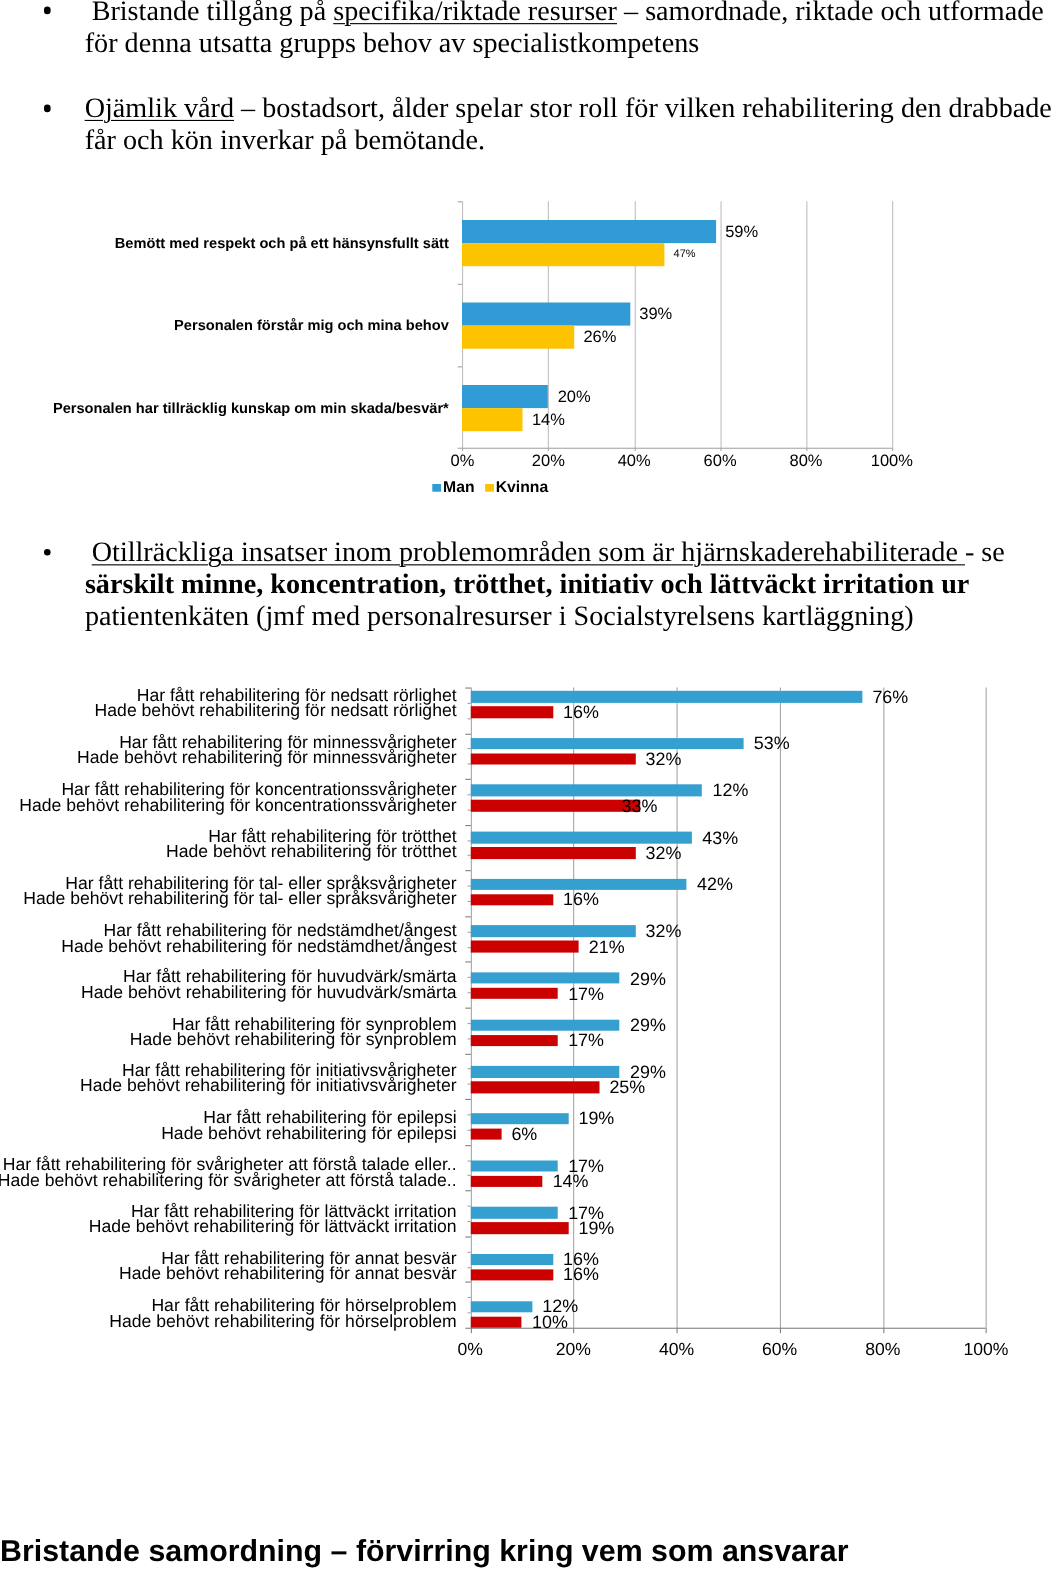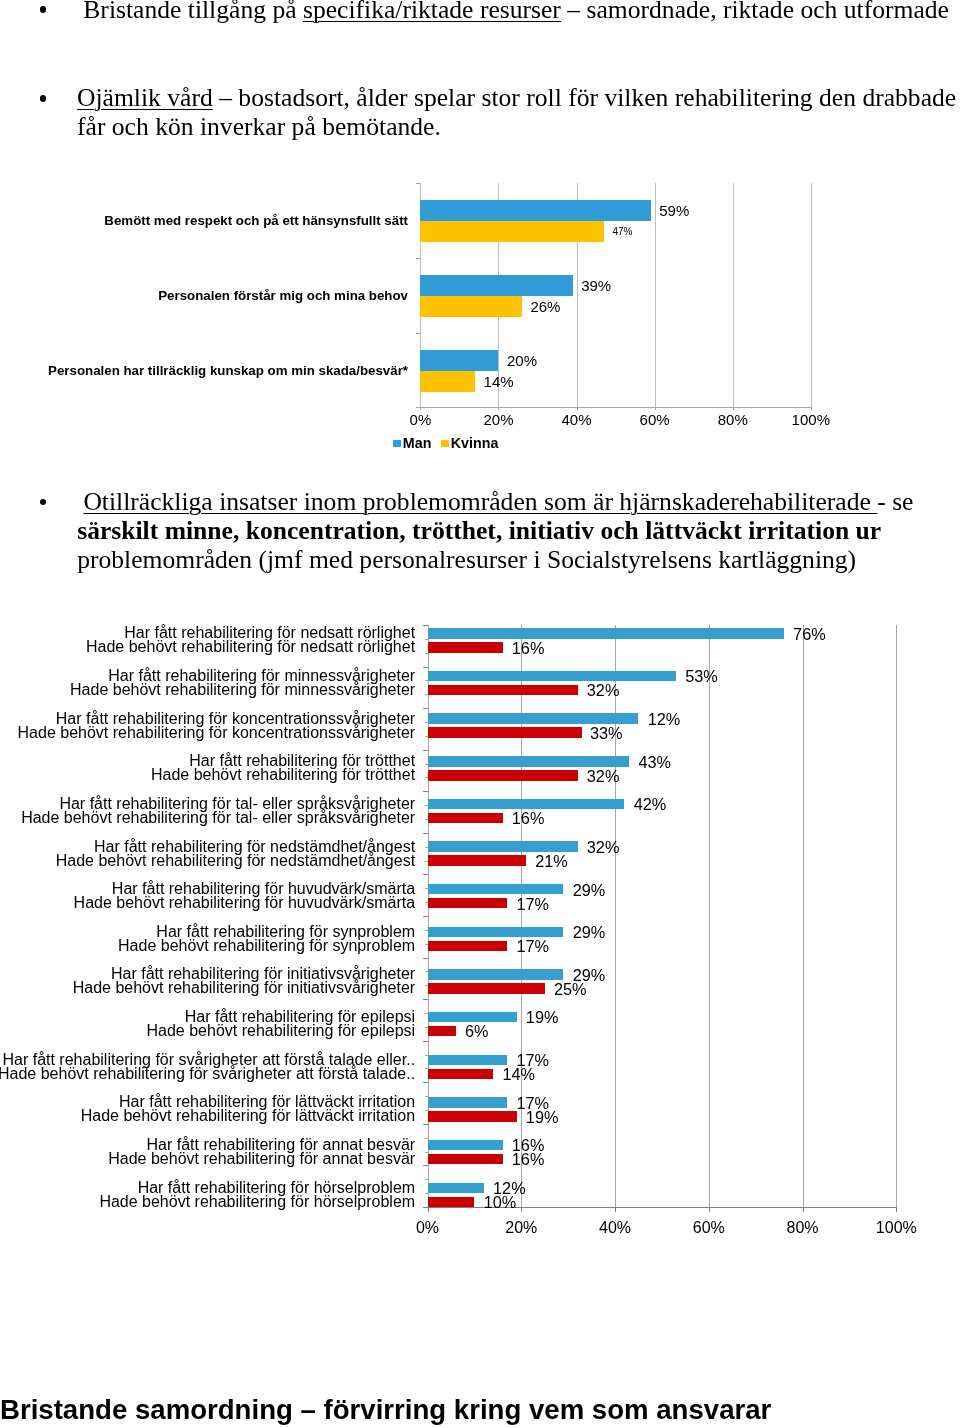--- a/index.html
+++ b/index.html
@@ -27,29 +27,30 @@
   
   .footer-heading{position:absolute;font-family:"Liberation Sans",sans-serif;font-weight:bold;color:#000;white-space:pre;}
 </style>
 </head>
 <body>
 
 <div class="page">
 
   <div class="bullet-dot" style="left:39.6px;top:6.4px;"></div>
   <div class="bl" style="left:83.3px;top:-5.0px;"><span>Bristande tillgång på </span><u class="ul">specifika/riktade resurser</u><span> – samordnade, riktade och utformade</span></div>
+  <div class="bl" style="left:77px;top:24.2px;">för denna utsatta grupps behov av specialistkompetens</div>
 
   <div class="bullet-dot" style="left:39.6px;top:95.4px;"></div>
   <div class="bl" style="left:77px;top:111.8px;">får och kön inverkar på bemötande.</div>
   <div class="bl" style="left:77px;top:82.5px;"><u class="ul">Ojämlik vård</u><span> – bostadsort, ålder spelar stor roll för vilken rehabilitering den drabbade</span></div>
 
   <div class="bullet-dot" style="left:39.5px;top:498.7px;"></div>
   <div class="bl" style="left:83.4px;top:486.8px;"><u class="ul">Otillräckliga insatser inom problemområden som är hjärnskaderehabiliterade </u><span>- se</span></div>
   <div class="bl" style="left:77.2px;top:516.1px;font-weight:bold;">särskilt minne, koncentration, trötthet, initiativ och lättväckt irritation ur</div>
-  <div class="bl" style="left:77.2px;top:545.4px;">problemområden (jmf med personalresurser i Socialstyrelsens kartläggning)</div>
+  <div class="bl" style="left:77.2px;top:545.4px;">patientenkäten (jmf med personalresurser i Socialstyrelsens kartläggning)</div>
 
   <div class="chart" id="chart1" style="left:0px;top:0px;width:960px;height:1428px;">
       <div class="gridline" style="left:420.40px;top:183px;height:224.30px;background:#bfbfbf;"></div>
       <div class="tick" style="left:420.40px;top:407.30px;width:1px;height:3.2px;background:#a6a6a6;"></div>
       <div class="ticklabel" style="left:380.40px;top:411.30px;width:80px;text-align:center;font-size:15px;">0%</div>
       <div class="gridline" style="left:498.48px;top:183px;height:224.30px;background:#bfbfbf;"></div>
       <div class="tick" style="left:498.48px;top:407.30px;width:1px;height:3.2px;background:#a6a6a6;"></div>
       <div class="ticklabel" style="left:458.48px;top:411.30px;width:80px;text-align:center;font-size:15px;">20%</div>
       <div class="gridline" style="left:576.56px;top:183px;height:224.30px;background:#bfbfbf;"></div>
       <div class="tick" style="left:576.56px;top:407.30px;width:1px;height:3.2px;background:#a6a6a6;"></div>
@@ -166,21 +167,21 @@
       <div class="catlabel" style="left:-184.90px;width:600px;top:638.32px;font-size:16px;line-height:18.88px;">Hade behövt rehabilitering för nedsatt rörlighet</div>
       <div class="bar" style="left:427.50px;top:670.84px;width:248.46px;height:10.4px;background:#35A0D0;"></div>
       <div class="valuelabel" style="left:685.26px;top:667.30px;font-size:16.3px;line-height:19.23px;">53%</div>
       <div class="bar" style="left:427.50px;top:684.84px;width:150.02px;height:10.4px;background:#CB0000;"></div>
       <div class="valuelabel" style="left:586.82px;top:681.30px;font-size:16.3px;line-height:19.23px;">32%</div>
       <div class="catlabel" style="left:-184.90px;width:600px;top:666.96px;font-size:16px;line-height:18.88px;">Har fått rehabilitering för minnessvårigheter</div>
       <div class="catlabel" style="left:-184.90px;width:600px;top:680.96px;font-size:16px;line-height:18.88px;">Hade behövt rehabilitering för minnessvårigheter</div>
       <div class="bar" style="left:427.50px;top:713.48px;width:210.96px;height:10.4px;background:#35A0D0;"></div>
       <div class="valuelabel" style="left:647.76px;top:709.94px;font-size:16.3px;line-height:19.23px;">12%</div>
       <div class="bar" style="left:427.50px;top:727.48px;width:154.70px;height:10.4px;background:#CB0000;"></div>
-      <div class="valuelabel" style="left:590px;top:723.94px;font-size:16.3px;line-height:19.23px;">33%</div>
+      <div class="valuelabel" style="left:565px;top:723.94px;font-size:16.3px;line-height:19.23px;">33%</div>
       <div class="catlabel" style="left:-184.90px;width:600px;top:709.60px;font-size:16px;line-height:18.88px;">Har fått rehabilitering för koncentrationssvårigheter</div>
       <div class="catlabel" style="left:-184.90px;width:600px;top:723.60px;font-size:16px;line-height:18.88px;">Hade behövt rehabilitering för koncentrationssvårigheter</div>
       <div class="bar" style="left:427.50px;top:756.12px;width:201.58px;height:10.4px;background:#35A0D0;"></div>
       <div class="valuelabel" style="left:638.38px;top:752.58px;font-size:16.3px;line-height:19.23px;">43%</div>
       <div class="bar" style="left:427.50px;top:770.12px;width:150.02px;height:10.4px;background:#CB0000;"></div>
       <div class="valuelabel" style="left:586.82px;top:766.58px;font-size:16.3px;line-height:19.23px;">32%</div>
       <div class="catlabel" style="left:-184.90px;width:600px;top:752.24px;font-size:16px;line-height:18.88px;">Har fått rehabilitering för trötthet</div>
       <div class="catlabel" style="left:-184.90px;width:600px;top:766.24px;font-size:16px;line-height:18.88px;">Hade behövt rehabilitering för trötthet</div>
       <div class="bar" style="left:427.50px;top:798.76px;width:196.90px;height:10.4px;background:#35A0D0;"></div>
       <div class="valuelabel" style="left:633.70px;top:795.22px;font-size:16.3px;line-height:19.23px;">42%</div>

